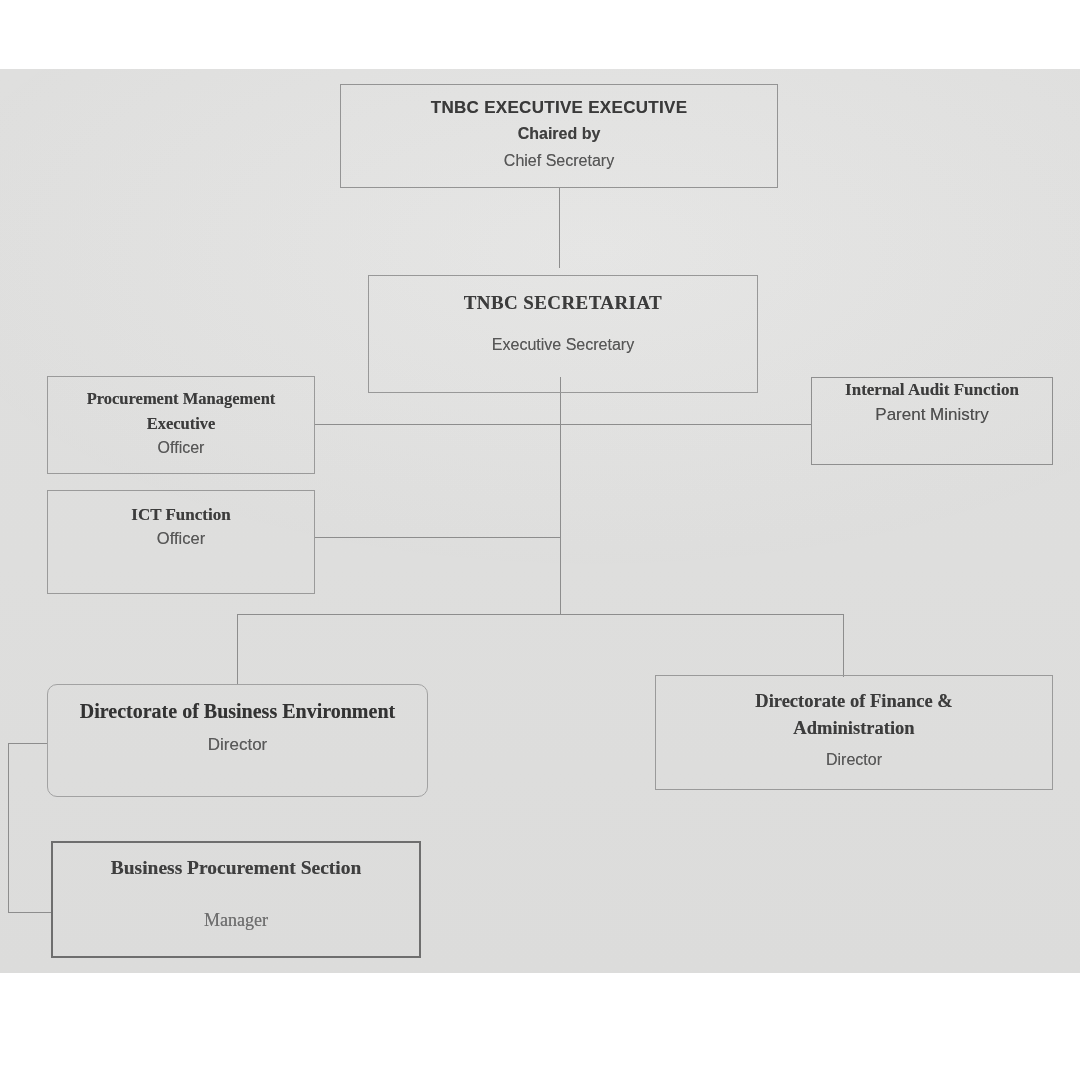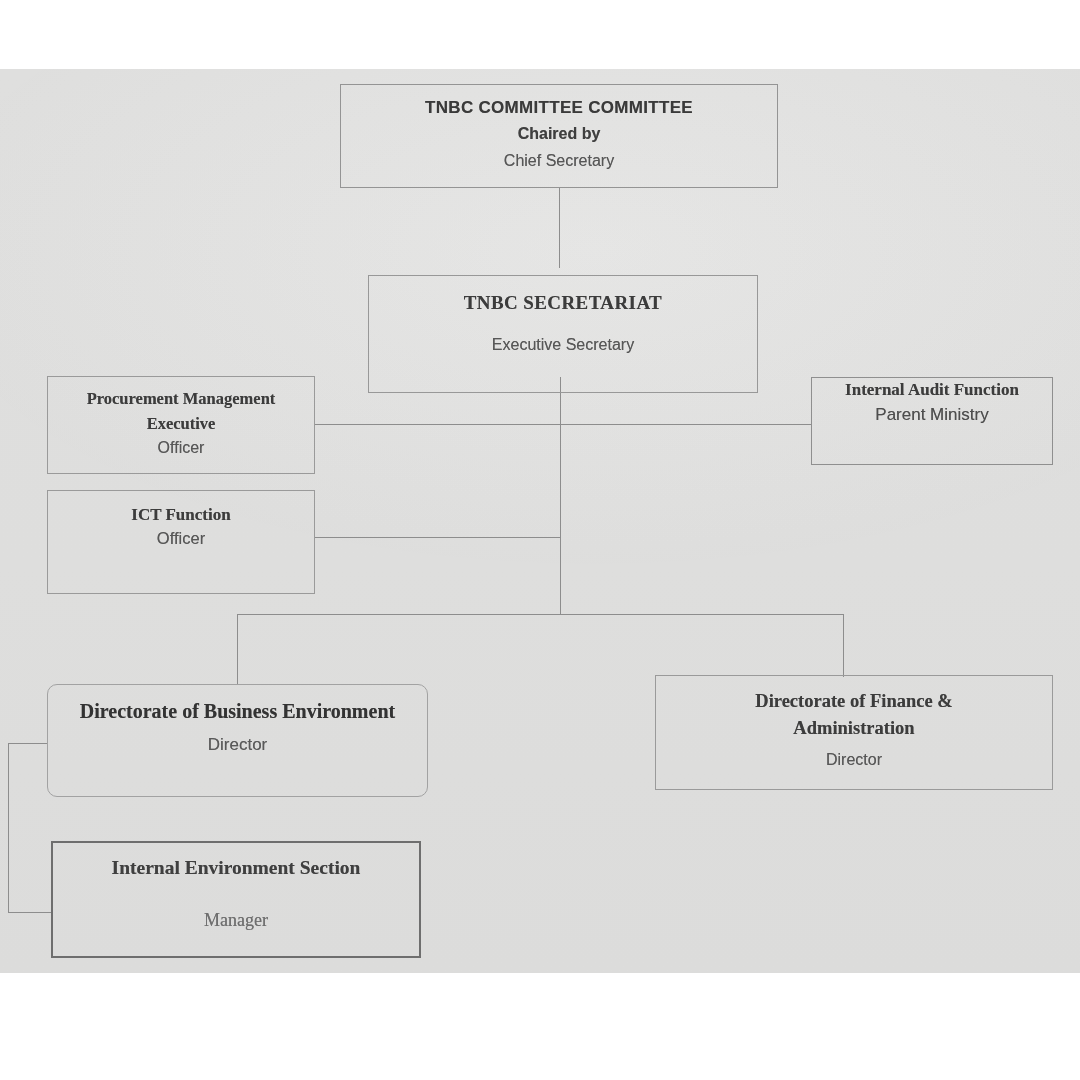--- a/index.html
+++ b/index.html
@@ -80,21 +80,21 @@
   <div class="ln ln-proc-audit"></div>
   <div class="ln ln-ict"></div>
   <div class="ln ln-dir-h"></div>
   <div class="ln ln-dbe-drop"></div>
   <div class="ln ln-dfa-drop"></div>
   <div class="ln ln-bes-top"></div>
   <div class="ln ln-bes-v"></div>
   <div class="ln ln-bes-bottom"></div>
 
   <div class="node exec">
-    <div class="l1">TNBC COMMITTEE COMMITTEE</div>
+    <div class="l1">TNBC EXECUTIVE EXECUTIVE</div>
     <div class="l2">Chaired by</div>
     <div class="l3">Chief Secretary</div>
   </div>
 
   <div class="node secretariat">
     <div class="title serif-t">TNBC SECRETARIAT</div>
     <div class="sub sans-t">Executive Secretary</div>
   </div>
 
   <div class="node procurement">
@@ -116,16 +116,16 @@
     <div class="title serif-t">Directorate of Business Environment</div>
     <div class="sub sans-t">Director</div>
   </div>
 
   <div class="node dfa">
     <div class="title serif-t">Directorate of Finance &amp; Administration</div>
     <div class="sub sans-t">Director</div>
   </div>
 
   <div class="node bes">
-    <div class="title serif-t">Internal Environment Section</div>
+    <div class="title serif-t">Business Procurement Section</div>
     <div class="sub">Manager</div>
   </div>
 </div>
 
 </body></html>

